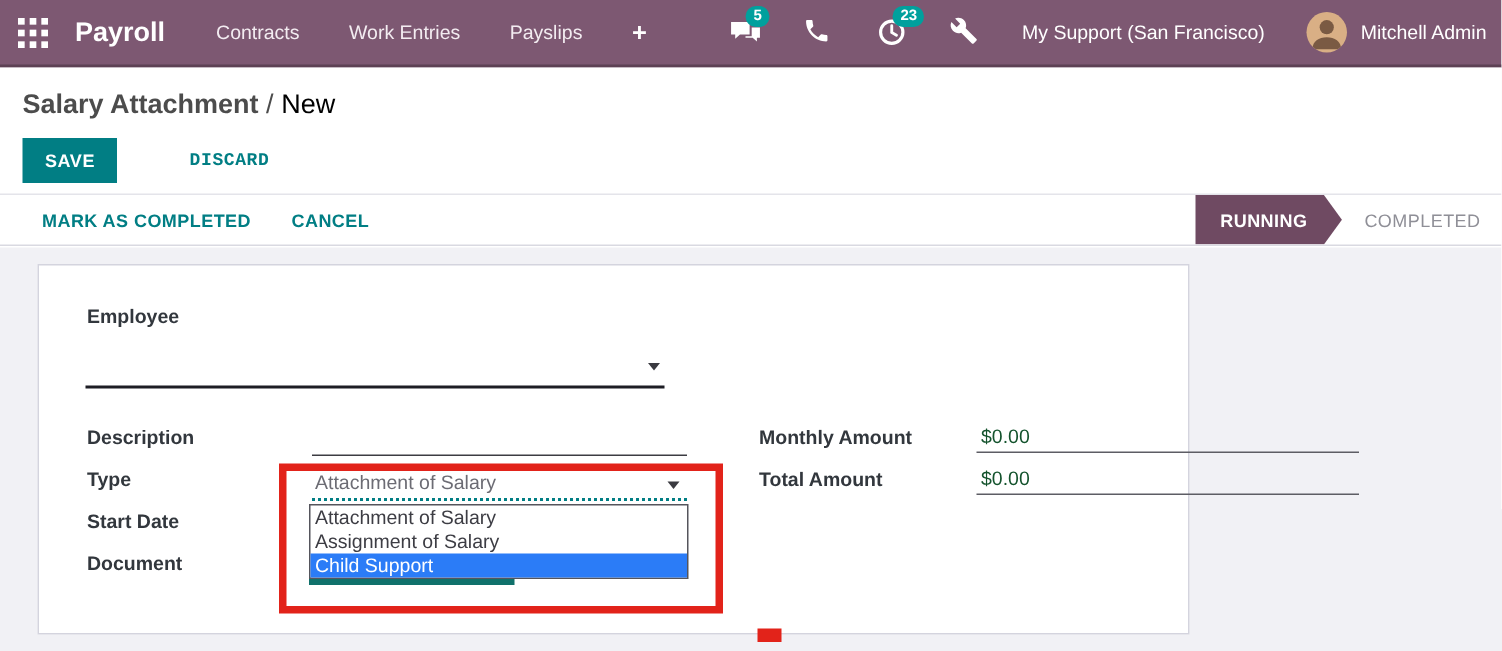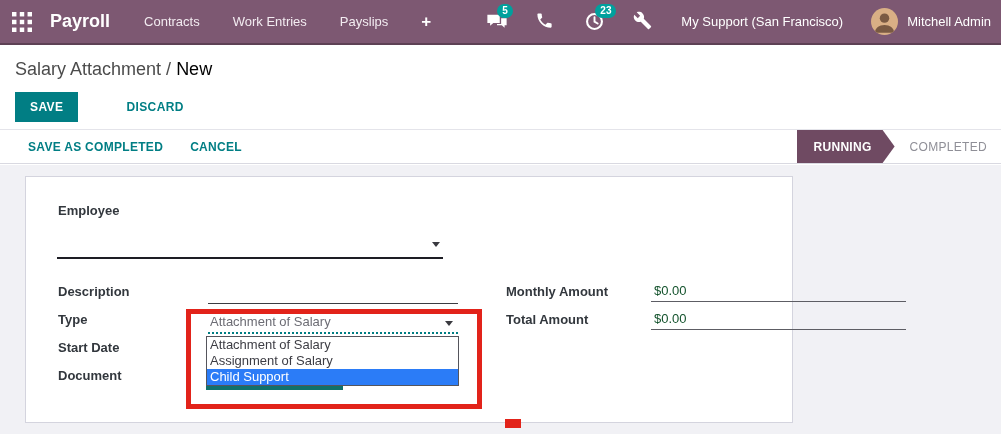--- a/index.html
+++ b/index.html
@@ -20,30 +20,30 @@
   .tb-badge { position:absolute; top:-7px; left:11px; background:#00a09d; color:#fff;
     font-size:10px; line-height:14px; border-radius:8px; padding:0 5px; font-weight:bold; }
   .tb-company { font-size:13px; margin-left:26px; cursor:pointer; }
   .tb-avatar { width:27px; height:27px; border-radius:50%; margin-left:28px;
     background:#d9af85; overflow:hidden; flex:0 0 auto; cursor:pointer; }
   .tb-user { font-size:13px; margin-left:9px; cursor:pointer; }
 
   
   .breadcrumb { position:absolute; top:45px; left:0; right:0; height:44px; background:#fff;
     padding:14px 0 0 15px; font-size:18px; }
-  .bc-parent { color:#4c4c4c; cursor:pointer; }
+  .bc-parent { color:#4c4c4c; cursor:pointer;font-weight:bold; }
   .bc-sep { color:#4c4c4c; }
   .bc-current { color:#000000; }
 
   
   .actions { position:absolute; top:92px; left:15px; display:flex; align-items:center;gap:30px; }
   .save-btn { background:#017e84; color:#fff; border:none; font-size:12px; font-weight:bold;
     letter-spacing:.4px; padding:8px 15px; cursor:pointer; font-family:inherit; }
   .discard-btn { background:none; border:none; color:#017e84; font-size:12px; font-weight:bold;
-    letter-spacing:.4px; margin-left:18px; cursor:pointer; font-family:Liberation Sans, sans-serif; }
+    letter-spacing:.4px; margin-left:18px; cursor:pointer; font-family:Liberation Mono, monospace; }
 
   
   .statusbar { position:absolute; top:129px; left:0; right:0; height:35px; background:#fff;
     border-top:1px solid #e4e4ea; border-bottom:1px solid #d9d9e1;
     display:flex; align-items:stretch; }
   .sb-left { display:flex; align-items:center; margin-left:28px; }
   .sb-btn { background:none; border:none; color:#017e84; font-size:12px; font-weight:bold;
     letter-spacing:.3px; margin-right:27px; cursor:pointer; font-family:inherit; }
   .sb-right { margin-left:auto; display:flex; align-items:stretch; margin-right:4px; }
   .state-active { background:#6f4a62; color:#fff; font-size:12px; font-weight:bold;
@@ -156,21 +156,21 @@
   <span class="bc-current">New</span>
 </div>
 
 <div class="actions">
   <button class="save-btn">SAVE</button>
   <button class="discard-btn">DISCARD</button>
 </div>
 
 <div class="statusbar">
   <div class="sb-left">
-    <button class="sb-btn">SAVE AS COMPLETED</button>
+    <button class="sb-btn">MARK AS COMPLETED</button>
     <button class="sb-btn">CANCEL</button>
   </div>
   <div class="sb-right">
     <div class="state-active">RUNNING</div>
     <div class="state-inactive">COMPLETED</div>
   </div>
 </div>
 
 <div class="content">
   <div class="sheet">

